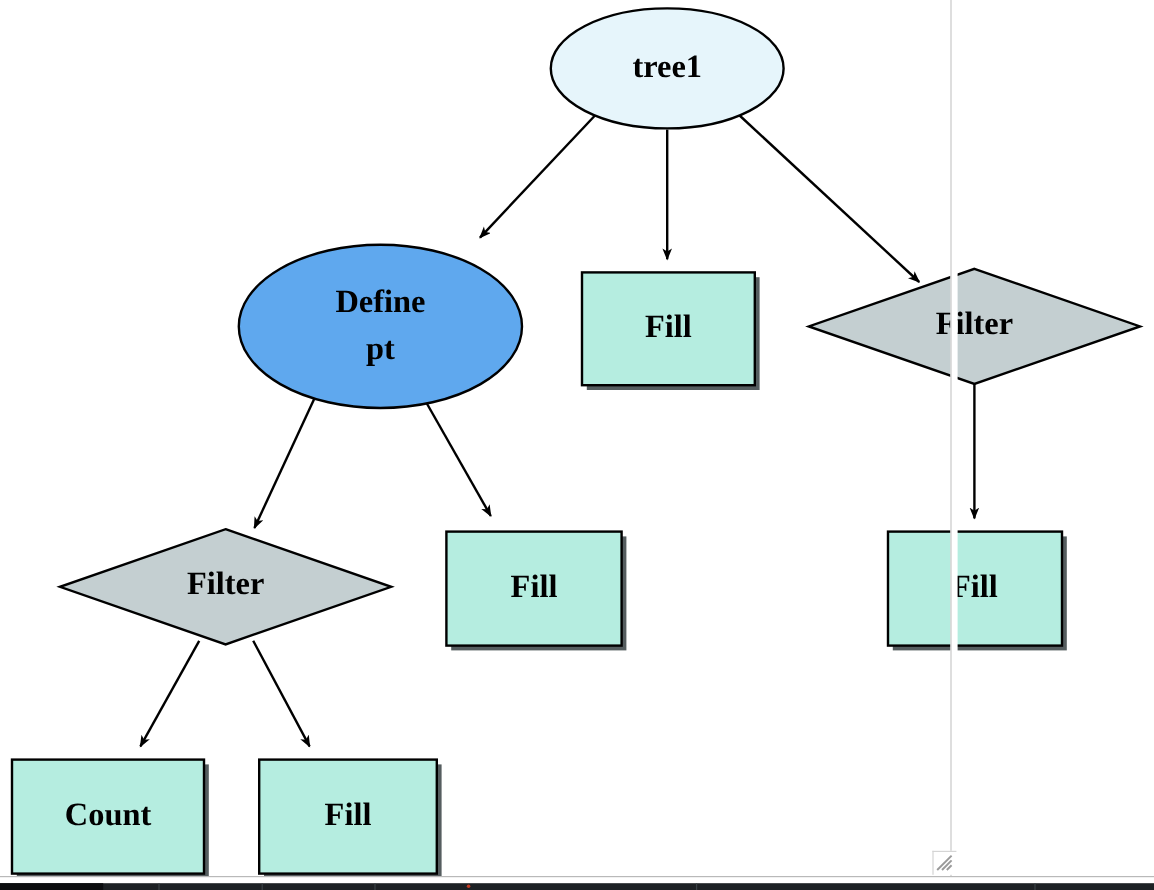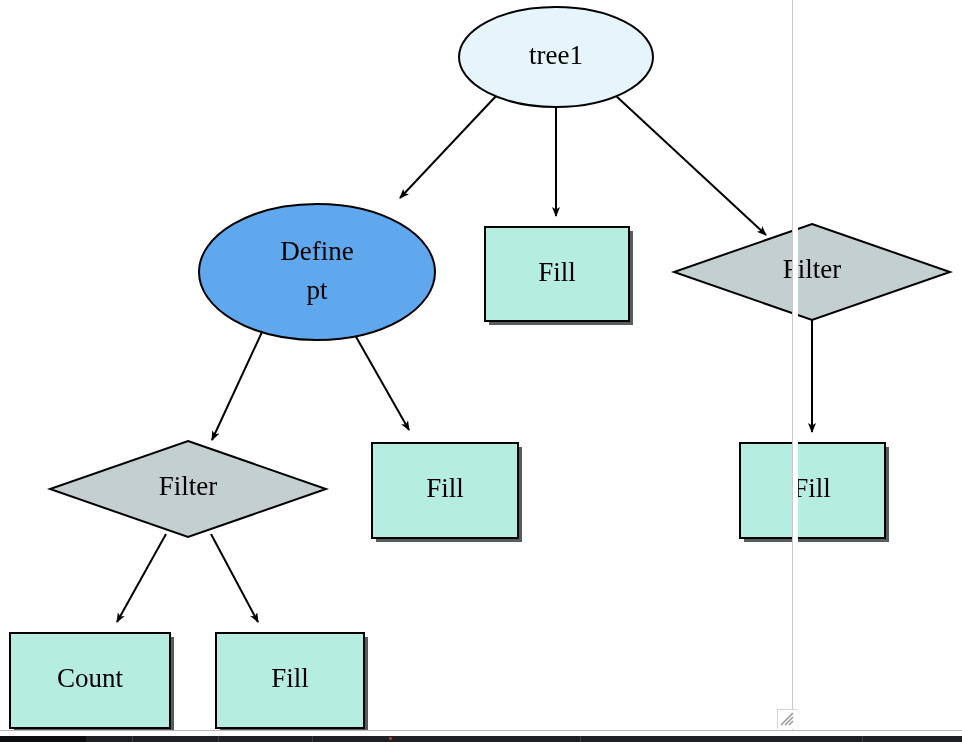--- a/index.html
+++ b/index.html
@@ -14,20 +14,21 @@
     overflow: hidden;
     font-family: "Liberation Serif", "DejaVu Serif", serif;
   }
 
   #app-window {
     position: relative;
     width: 798px;
     height: 742px;
     background: #0f766e;
     box-sizing: border-box;
+    font-weight: bold;
   }
 
   
   #graph-canvas {
     position: absolute;
     left: 0;
     top: 0;
     width: 956px;
     height: 730px;
     background: #ffffff;

